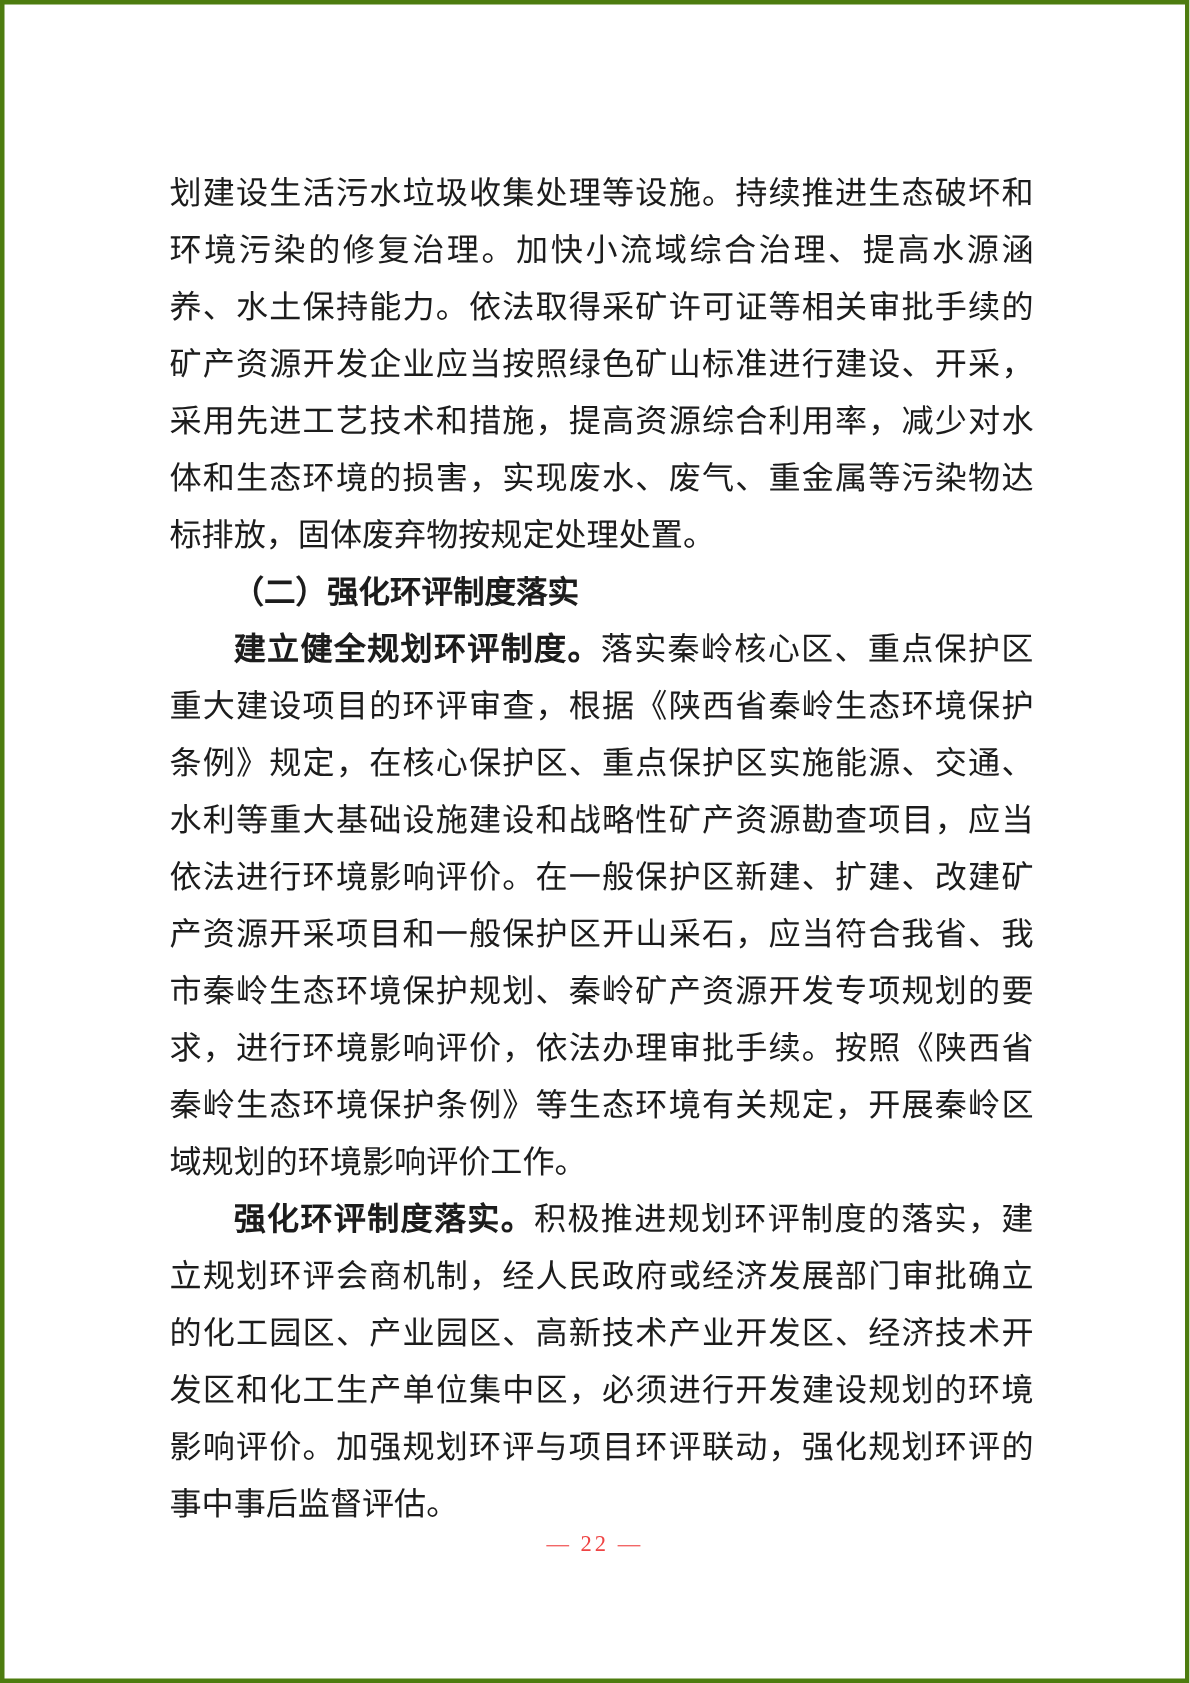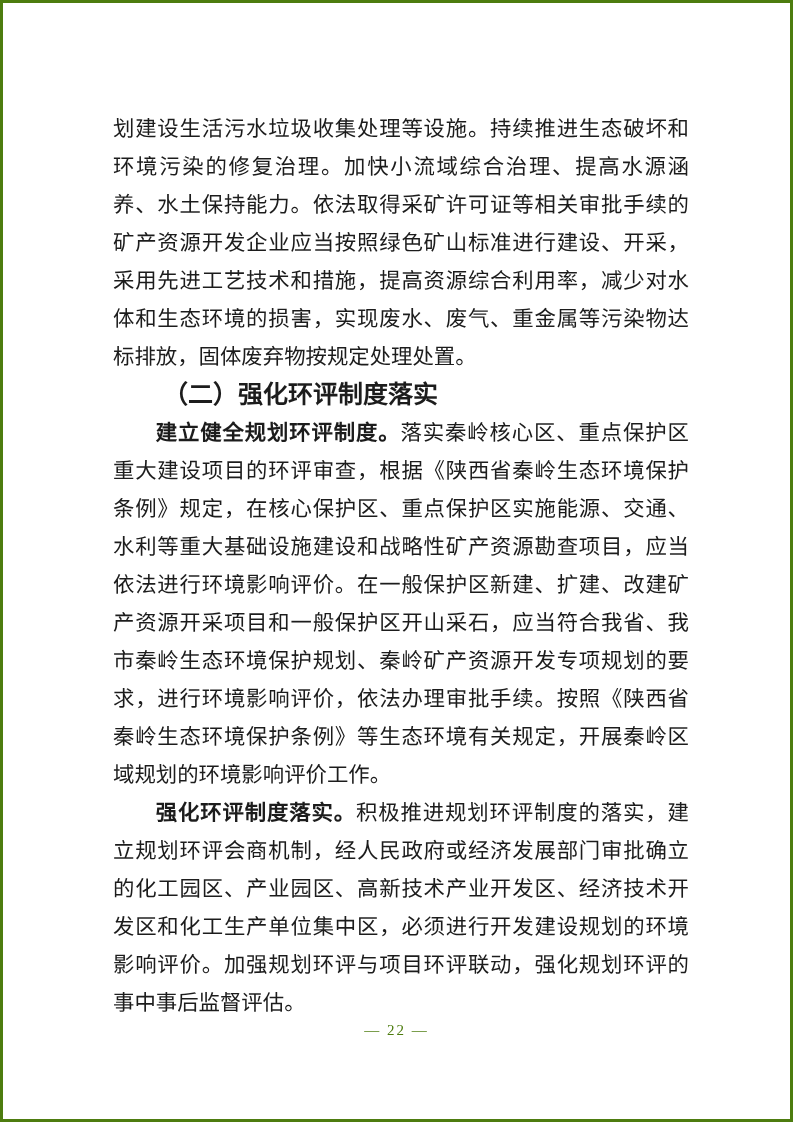--- a/index.html
+++ b/index.html
@@ -32,38 +32,38 @@
     text-align: justify;
     text-justify: inter-ideograph;
     text-indent: 2em;
     word-break: break-all;
   }
   .para.no-indent {
     text-indent: 0;
   }
   .heading {
     margin: 0;
-    font-size: 25px;
+    font-size: 21px;
     line-height: 38px;
     font-weight: bold;
     text-indent: 2em;
   }
   .lead {
     font-weight: bold;
   }
   .footer {
     position: absolute;
     top: 1016px;
     left: 0;
     width: 100%;
     text-align: center;
     font-size: 15px;
     line-height: 22px;
     letter-spacing: 2px;
-    color: #4d7c0f;
+    color: #ef4444;
     font-family: "Liberation Serif", "DejaVu Serif", serif;
   }
 </style>
 </head>
 <body>
 
 <div class="page">
   <div class="content">
 
     <p class="para no-indent"><span>划建设生活污水垃圾收集处理等设施。持续推进生态破坏和环境污染的修复治理。加快小流域综合治理、提高水源涵养、水土保持能力。依法取得采矿许可证等相关审批手续的矿产资源开发企业应当按照绿色矿山标准进行建设、开采，采用先进工艺技术和措施，提高资源综合利用率，减少对水体和生态环境的损害，实现废水、废气、重金属等污染物达标排放，固体废弃物按规定处理处置。</span></p>

